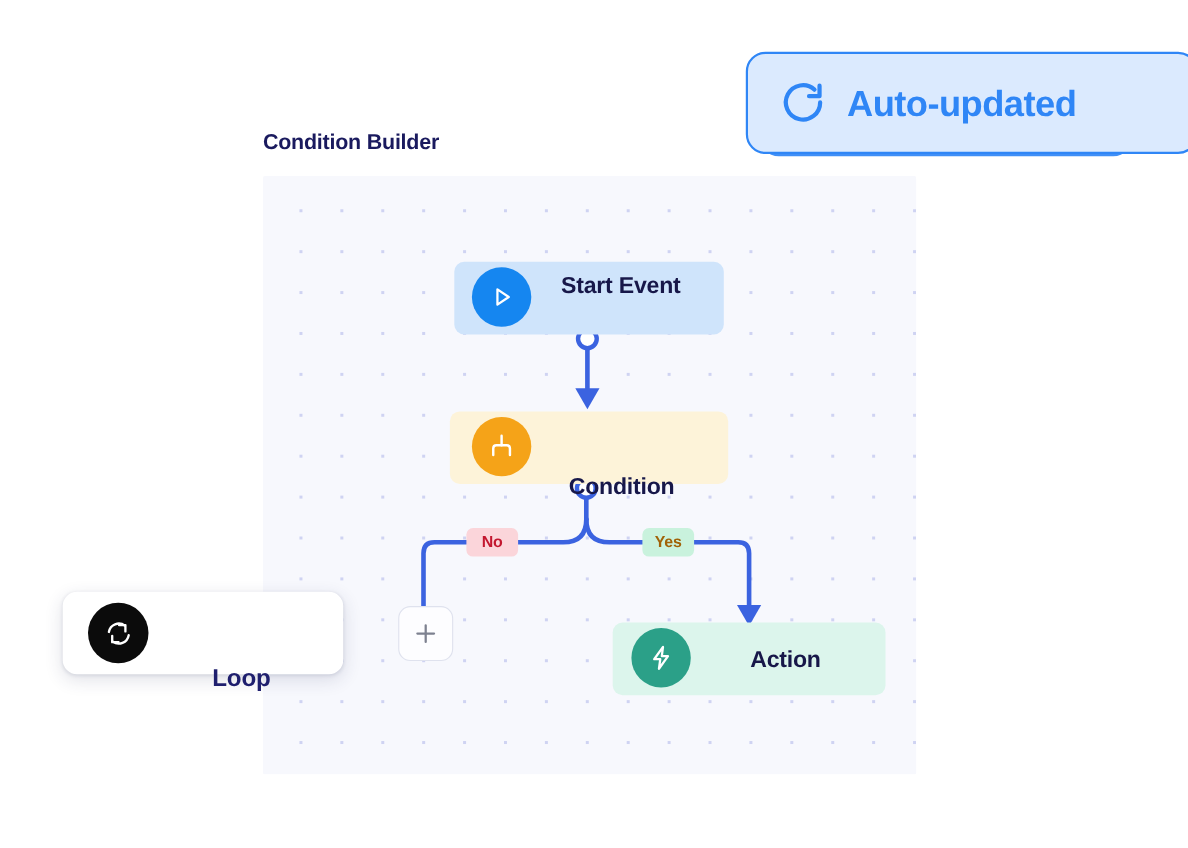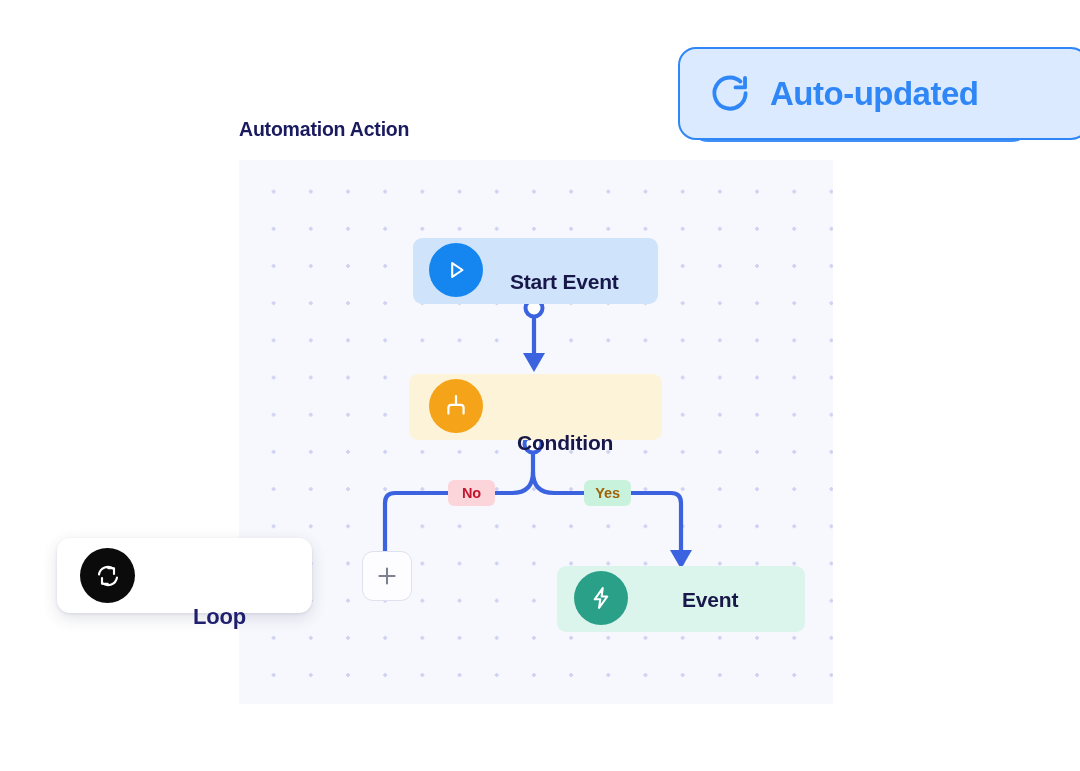--- a/index.html
+++ b/index.html
@@ -99,21 +99,21 @@
     letter-spacing: -0.2px;
     white-space: nowrap;
   }
 
   
   .node-start {
     left: 413px; top: 238px; width: 245px; height: 66px;
     background: #cfe4fb;
   }
   .icon-start { left: 429px; top: 243px; width: 54px; height: 54px; background: #1586f0; }
-  .label-start { left: 510px; top: 270px; }
+  .label-start { left: 510px; top: 248px; }
 
   
   .node-condition {
     left: 409px; top: 374px; width: 253px; height: 66px;
     background: #fdf3d9;
   }
   .icon-condition { left: 429px; top: 379px; width: 54px; height: 54px; background: #f5a318; }
   .label-condition { left: 517px; top: 395px; margin-top: 36px; }
 
   
@@ -162,29 +162,29 @@
     position: absolute;
     height: 26px;
     border-radius: 6px;
     display: flex;
     align-items: center;
     justify-content: center;
     font-size: 14.5px;
     font-weight: bold;
     letter-spacing: -0.1px;
   }
-  .pill-no  { left: 448px; top: 480px; width: 47px; background: #fbd5da; color: #c3172f; }
+  .pill-no  { left: 424px; top: 480px; width: 47px; background: #fbd5da; color: #c3172f; }
   .pill-yes { left: 584px; top: 480px; width: 47px; background: #c9f2dd; color: #a16207; }
 </style>
 </head>
 <body>
 
 <div id="root">
 
-  <div class="builder-title">Automation Action</div>
+  <div class="builder-title">Condition Builder</div>
 
   <div class="badge-shadow"></div>
   <div class="badge">
     <span class="refresh-icon-wrap">
       <svg class="refresh-icon" viewBox="0 0 24 24" fill="none" stroke="#2f86f6" stroke-width="2.1" stroke-linecap="round" stroke-linejoin="round">
         <path d="M20.5 11.5a8.5 8.5 0 1 1-2.8-6.3"></path>
         <polyline points="20.2 3.2 20.2 8.4 15 8.4"></polyline>
       </svg>
     </span>
     <span class="badge-label">Auto-updated</span>
@@ -234,21 +234,21 @@
       <path d="M12 5 L12 19 M5 12 L19 12"></path>
     </svg>
   </div>
 
   <div class="node node-action"></div>
   <div class="node-icon icon-action">
     <svg width="26" height="26" viewBox="0 0 24 24" fill="none" stroke="#ffffff" stroke-width="1.9" stroke-linejoin="round" stroke-linecap="round">
       <path d="M13.6 2.8 L6.2 13.2 L11.3 13.2 L10.2 21.2 L17.8 10.6 L12.6 10.6 Z"></path>
     </svg>
   </div>
-  <div class="node-label label-action">Event</div>
+  <div class="node-label label-action">Action</div>
 
   <div class="loop-card"></div>
   <div class="node-icon icon-loop">
     <svg width="30" height="30" viewBox="0 0 24 24" fill="none" stroke="#ffffff" stroke-width="1.7" stroke-linecap="round" stroke-linejoin="round">
       <path d="M19.2 13.2a7.3 7.3 0 0 1-11.6 4.6"></path>
       <polyline points="7.2 13.6 7.2 18.2 11.8 18.2"></polyline>
       <path d="M4.8 10.8a7.3 7.3 0 0 1 11.6-4.6"></path>
       <polyline points="16.8 10.4 16.8 5.8 12.2 5.8"></polyline>
     </svg>
   </div>

